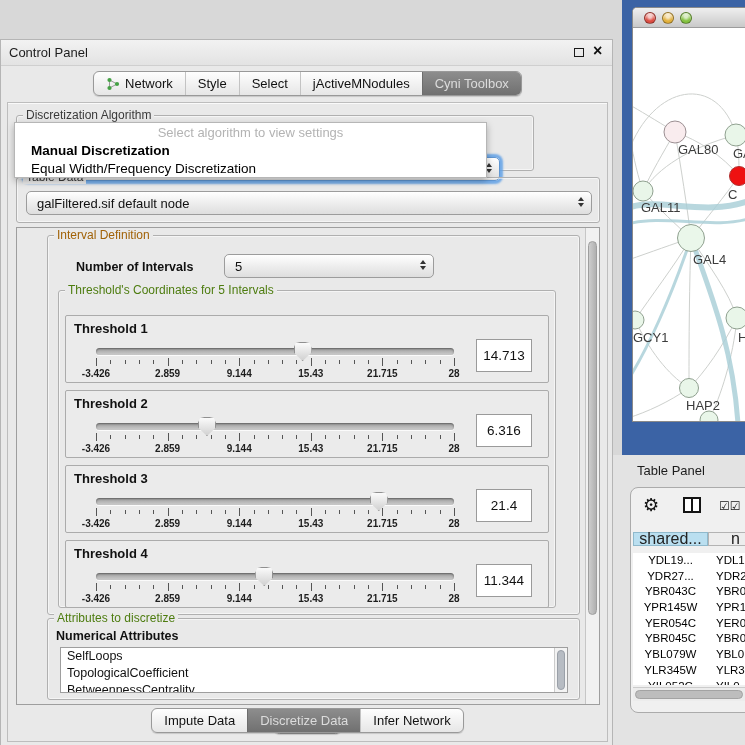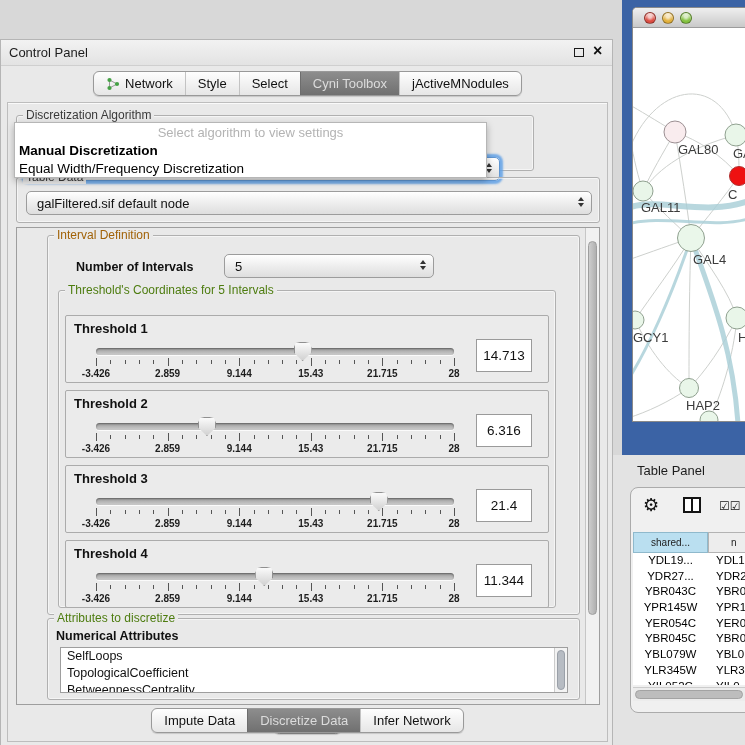--- a/index.html
+++ b/index.html
@@ -43,21 +43,21 @@
     padding:0 22px 0 10px; font-size:13px; color:#111; }
   .combo .stepper { position:absolute; right:7px; top:5px; display:flex; flex-direction:column; gap:2px; }
   .arr-up   { width:0; height:0; border-left:3.5px solid transparent; border-right:3.5px solid transparent; border-bottom:4.5px solid #333; }
   .arr-down { width:0; height:0; border-left:3.5px solid transparent; border-right:3.5px solid transparent; border-top:4.5px solid #333; }
   .combo.focused { box-shadow:0 0 2px 3px rgba(95,160,230,.85); border-color:#5f96d2; }
 
   
   .popup { position:absolute; left:6px; top:19px; width:473px; height:56px; background:#fff;
     border:1px solid #b6b6b6; box-shadow:0 3px 7px rgba(0,0,0,.28); z-index:20; }
   .popup-placeholder { height:19px; line-height:19px; text-align:center; color:#b3b3b3; font-size:13px; }
-  .popup-opt { height:18px; line-height:18px; padding-left:4px; font-size:13.5px; color:#000; }
+  .popup-opt { height:18px; line-height:18px; padding-left:16px; font-size:13.5px; color:#000; }
   .popup-opt.bold { font-weight:bold; }
 
   
   .scrollpane { position:absolute; left:8px; top:124px; width:584px; height:478px;
     border:1px solid #9e9e9e; background:#e9e9e9; }
   .vscroll { position:absolute; right:0; top:0; bottom:0; width:14px; background:#f1f1f1; border-left:1px solid #c6c6c6; }
   .vthumb { position:absolute; left:2px; width:9px; border-radius:5px;
     background:linear-gradient(90deg,#cdcdcd,#b0b0b0); border:1px solid #9e9e9e; }
 
   .bold-label { position:absolute; font-size:12.5px; font-weight:bold; color:#111; }
@@ -104,21 +104,21 @@
 
   
   .right-bottom { position:absolute; left:613px; top:455px; width:132px; height:290px; background:#e3e3e3; }
   .tp-title { position:absolute; left:24px; top:8px; font-size:13px; color:#1c1c1c; }
   .tp-box { position:absolute; left:17px; top:32px; width:118px; height:226px; background:#f0f0f0;
     border:1px solid #ababab; border-radius:8px 0 0 8px; }
   .gear { position:absolute; left:12px; top:6px; font-size:18px; color:#141414; }
   .split-icon { position:absolute; left:52px; top:9px; width:18px; height:16px; border:2px solid #141414; background:#fff; }
   .split-icon::after { content:""; position:absolute; left:6px; top:0; bottom:0; width:2px; background:#141414; }
   .checks { position:absolute; left:88px; top:11px; font-size:12px; color:#141414; letter-spacing:0; }
-  .th-cell { position:absolute; top:44px; height:21px; font-size:10px; color:#222;
+  .th-cell { position:absolute; top:44px; height:14px; font-size:16px; color:#222;
     display:flex; align-items:center; border:1px solid #b3b3b3; }
   .th-cell.sel { background:#badff0; border-color:#8fb9cc; justify-content:center; }
   .th-cell.plain { background:#ededed; }
   .rows { position:absolute; left:2px; top:65px; width:116px; height:132px; overflow:hidden; background:#fff; }
   .trow { display:flex; height:15.7px; line-height:15.7px; font-size:11.5px; color:#000; background:#fff; }
   .tcell1 { width:75px; text-align:center; overflow:hidden; white-space:nowrap; }
   .tcell2 { padding-left:8px; overflow:hidden; white-space:nowrap; }
   .hscroll { position:absolute; left:2px; top:199px; width:116px; height:14px; background:#ececec; border-top:1px solid #ccc; }
   .hthumb { position:absolute; left:2px; top:2px; width:108px; height:9px; border-radius:5px; background:#bdbdbd; border:1px solid #a3a3a3; }
 </style>
@@ -147,25 +147,25 @@
               <circle cx="11" cy="7" r="2.1" fill="#45a145"></circle>
             </svg>
             <span>Network</span>
           </div>
           <div class="seg">
             <span>Style</span>
           </div>
           <div class="seg">
             <span>Select</span>
           </div>
+          <div class="seg">
+            <span>jActiveMNodules</span>
+          </div>
           <div class="seg selected">
             <span>Cyni Toolbox</span>
-          </div>
-          <div class="seg">
-            <span>jActiveMNodules</span>
           </div>
         </div>
     </div>
 
     <div class="content">
 
       <div class="group" style="left:8px; top:12px; width:518px; height:56px;">
         <span class="group-title t-dark">Discretization Algorithm</span>
       </div>
       <div class="combo focused" style="left:16px; top:54px; width:476px;">

